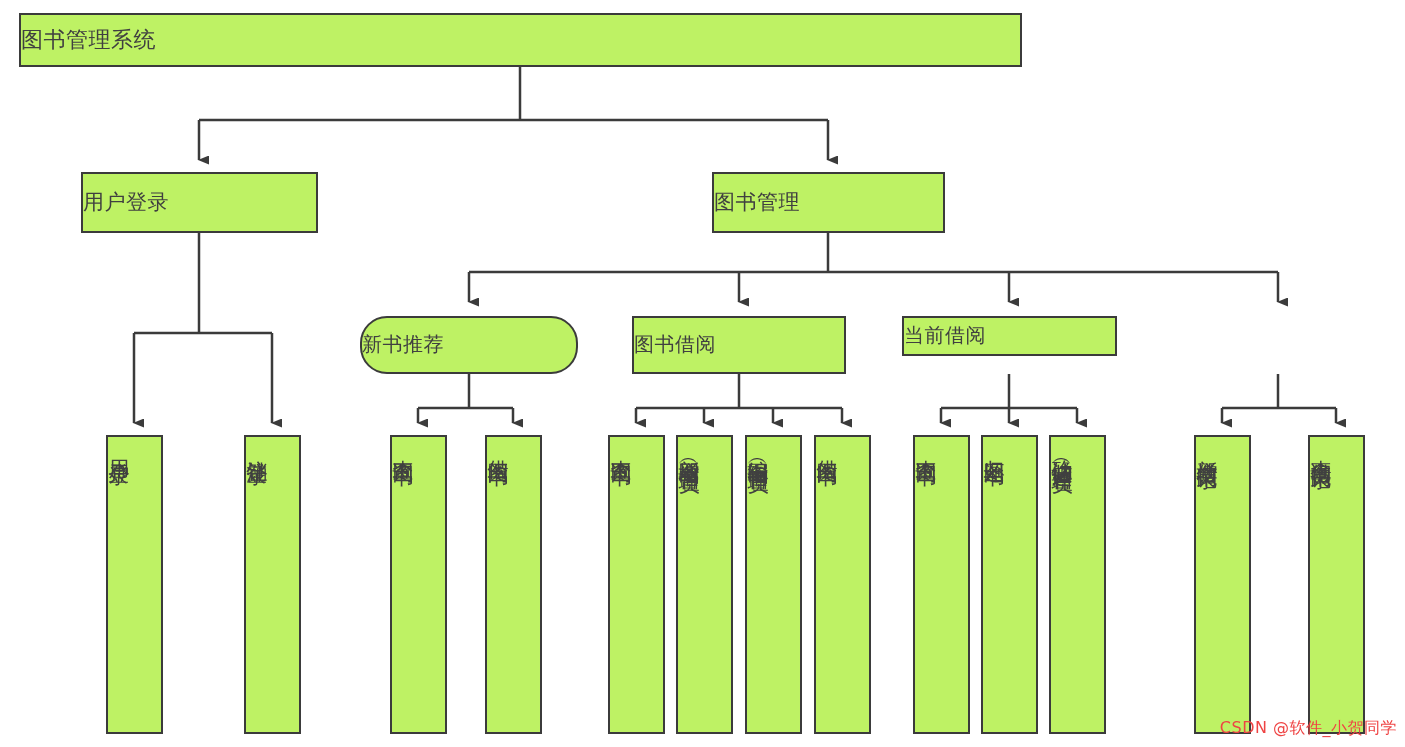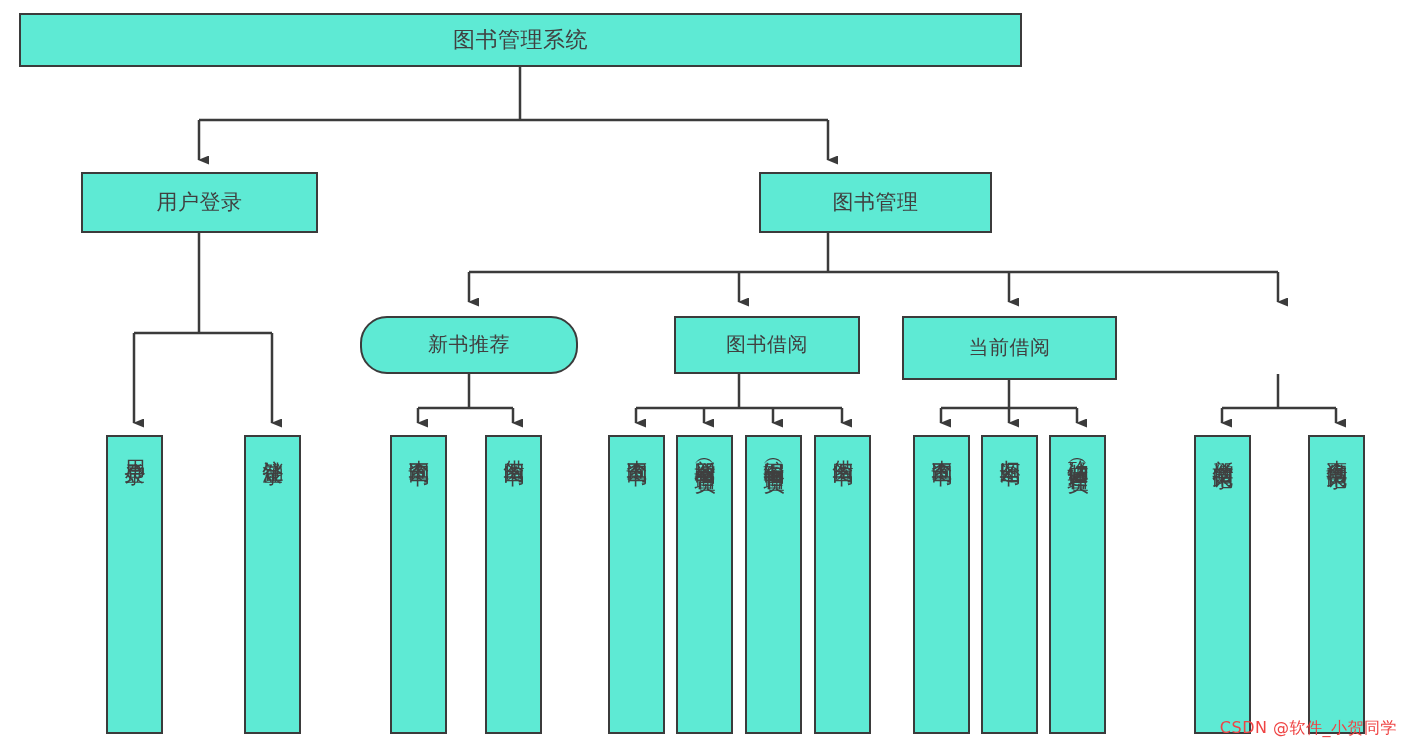--- a/index.html
+++ b/index.html
@@ -23,25 +23,25 @@
     position: absolute;
     left: 0;
     top: 0;
     width: 1405px;
     height: 747px;
     pointer-events: none;
   }
   .node {
     position: absolute;
     box-sizing: border-box;
-    background: #5eead4;
+    background: #bef264;
     border: 2.5px solid #3b3b3b;
     display: flex;
     align-items: center;
-    justify-content: center;
+    justify-content: flex-start;
     z-index: 2;
   }
   .node .label {
     color: #404040;
     letter-spacing: 0.5px;
     line-height: 1.18;
     text-align: center;
     white-space: nowrap;
   }
   .node.level-root .label { font-size: 22px; }
@@ -125,31 +125,31 @@
     </g>
   </svg>
 
   <div class="node level-root" style="left:19px; top:13px; width:1003px; height:54px;">
     <span class="label">图书管理系统</span>
   </div>
 
   <div class="node level-mid" style="left:81px; top:172px; width:237px; height:61px;">
     <span class="label">用户登录</span>
   </div>
-  <div class="node level-mid" style="left:712px; top:172px; width:233px; height:61px;margin-left:47px;">
+  <div class="node level-mid" style="left:712px; top:172px; width:233px; height:61px;">
     <span class="label">图书管理</span>
   </div>
 
   <div class="node level-sub" style="left:360px; top:316px; width:218px; height:58px;border-radius:27px;">
     <span class="label">新书推荐</span>
   </div>
-  <div class="node level-sub" style="left:632px; top:316px; width:186px; height:58px;margin-left:42px;">
+  <div class="node level-sub" style="left:632px; top:316px; width:214px; height:58px;">
     <span class="label">图书借阅</span>
   </div>
-  <div class="node level-sub" style="left:902px; top:316px; width:215px; height:64px;">
+  <div class="node level-sub" style="left:902px; top:316px; width:215px; height:40px;">
     <span class="label">当前借阅</span>
   </div>
 
   <div class="node leaf" style="left:106px; top:435px; width:57px; height:299px;">
     <span class="label">用户登录</span>
   </div>
   <div class="node leaf" style="left:244px; top:435px; width:57px; height:299px;">
     <span class="label">注销登录</span>
   </div>
 

